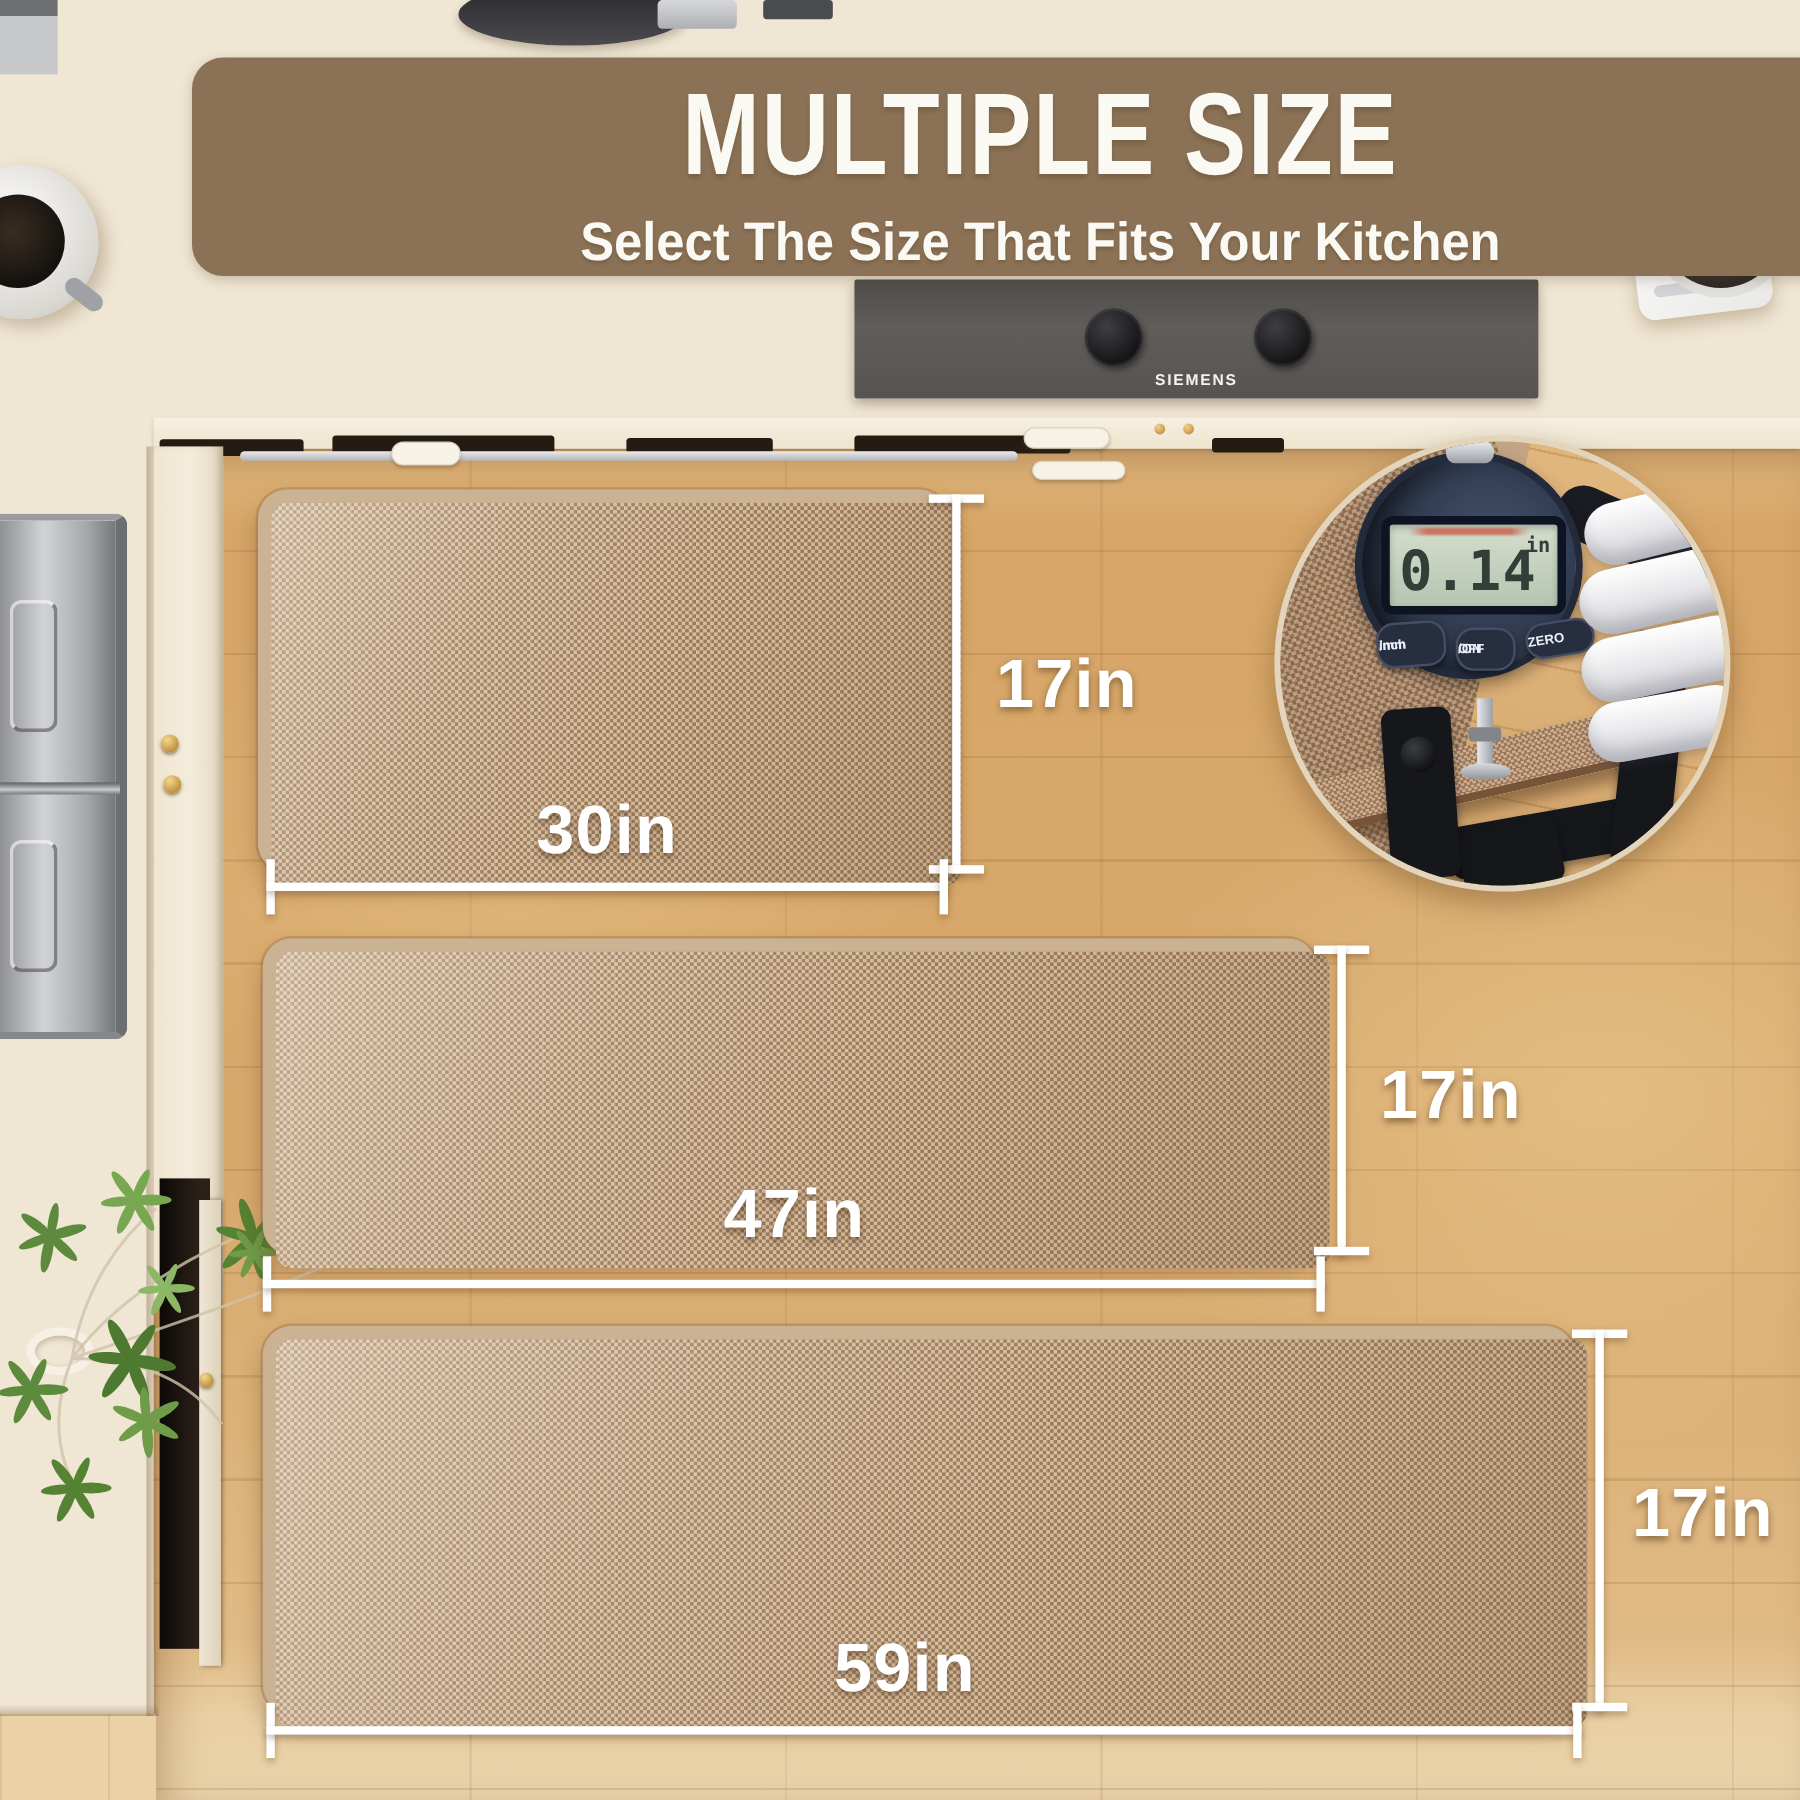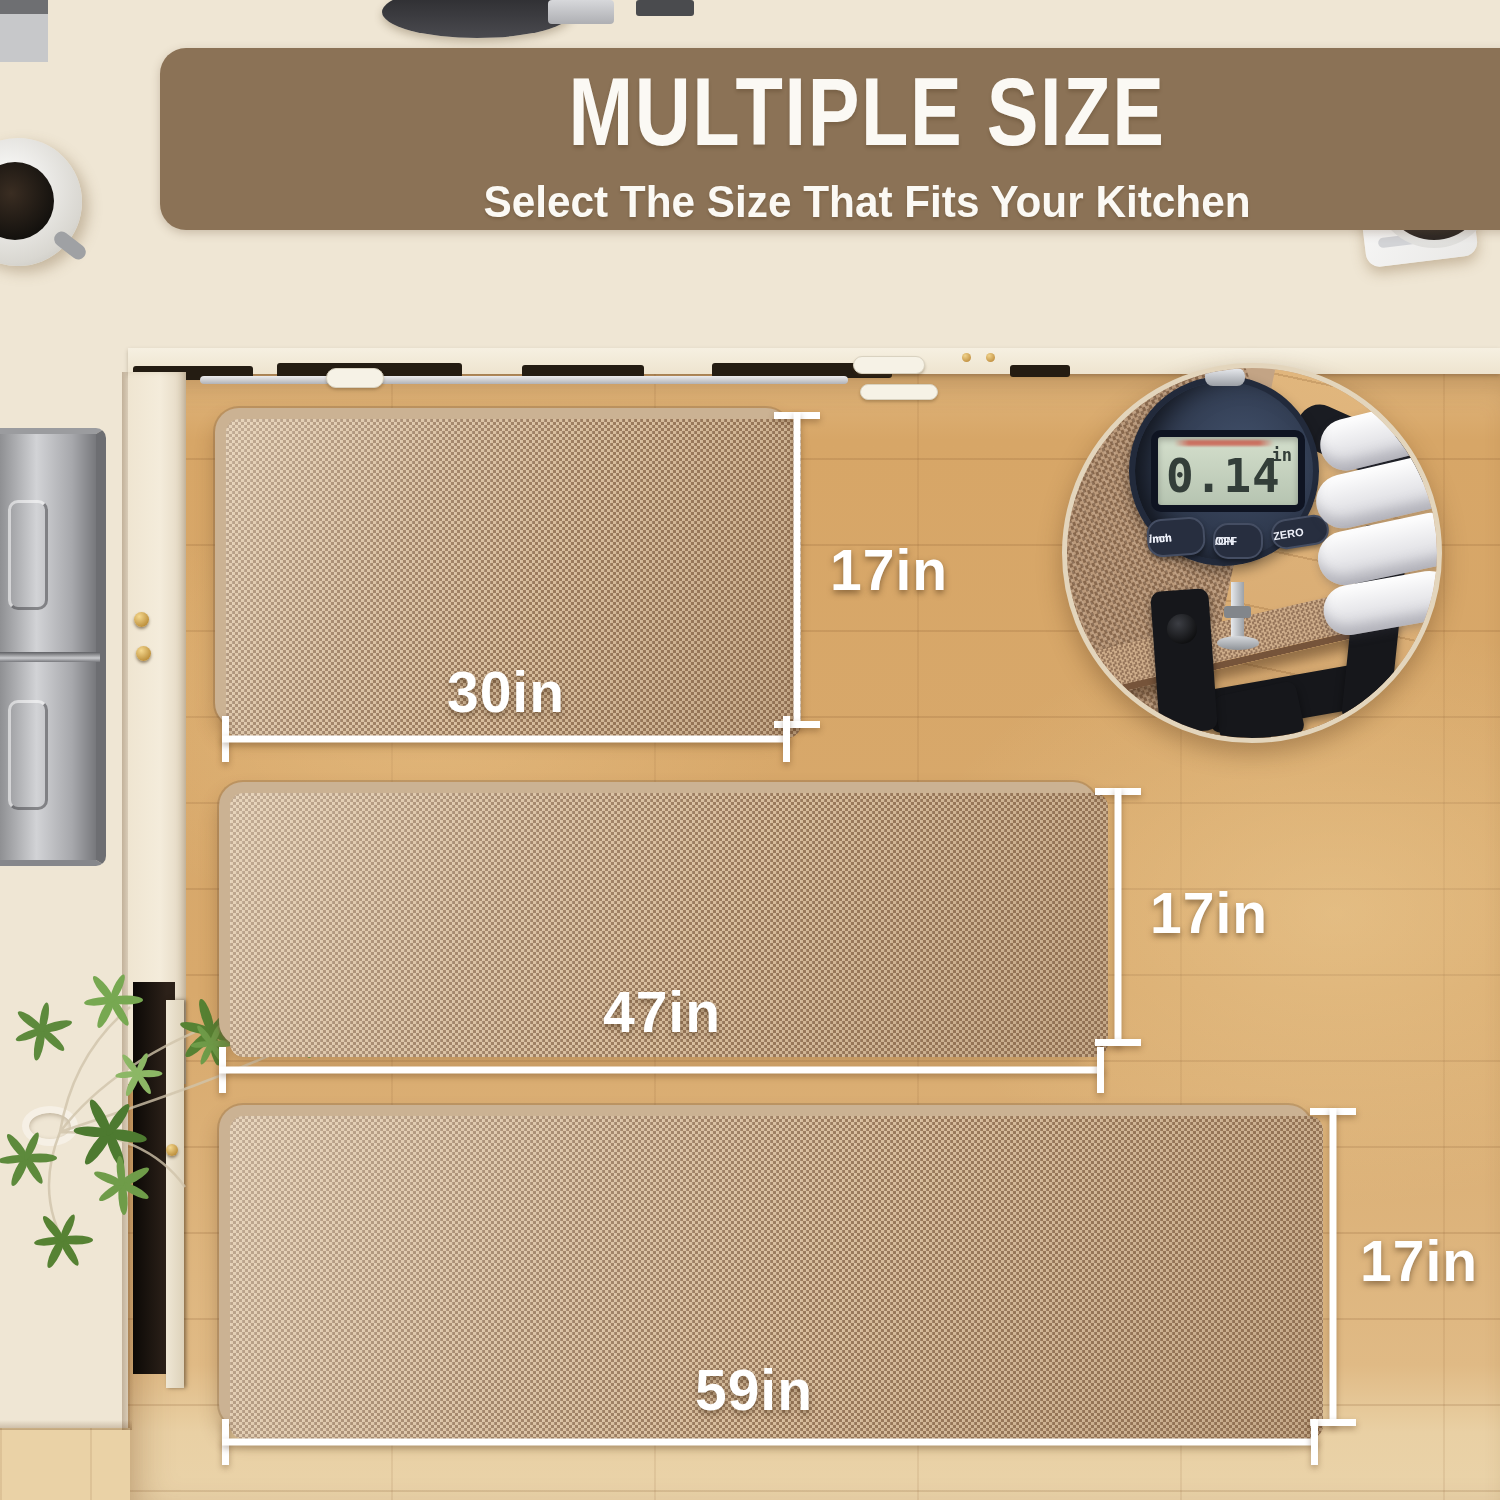--- a/index.html
+++ b/index.html
@@ -256,20 +256,25 @@
   <div class="gadget"></div>
   <div class="kettle-base"></div>
   <div class="kettle-vent"></div>
   <div class="kettle-lid-outer"></div>
   <div class="kettle-lid"></div>
   <div class="kettle-lid-cap"></div>
   <div class="kettle-lid-dot"></div>
   <div class="kettle-spout"></div>
   <div class="kettle-handle"></div>
 
+  <div class="cooktop">
+    <div class="cook-knob" style="left:192px"></div>
+    <div class="cook-knob" style="left:333px"></div>
+    <div class="brand">SIEMENS</div>
+  </div>
 
   <div class="banner">
     <div class="banner-title">MULTIPLE SIZE</div>
     <div class="banner-sub">Select The Size That Fits Your Kitchen</div>
   </div>
 
   <div class="mat" id="mat-small">
       <div class="mat-core"></div>
     </div>
   <div class="mat" id="mat-medium">

